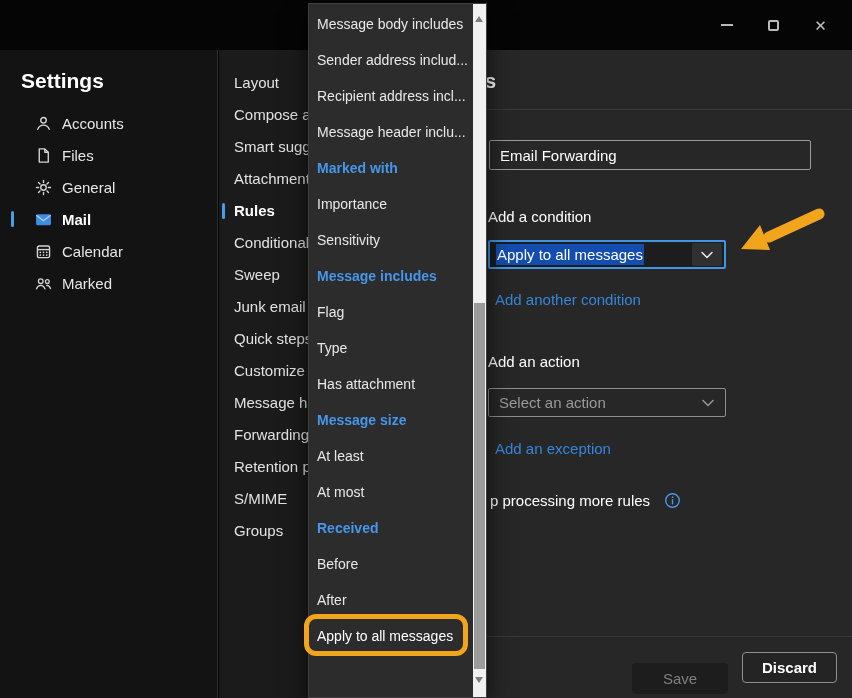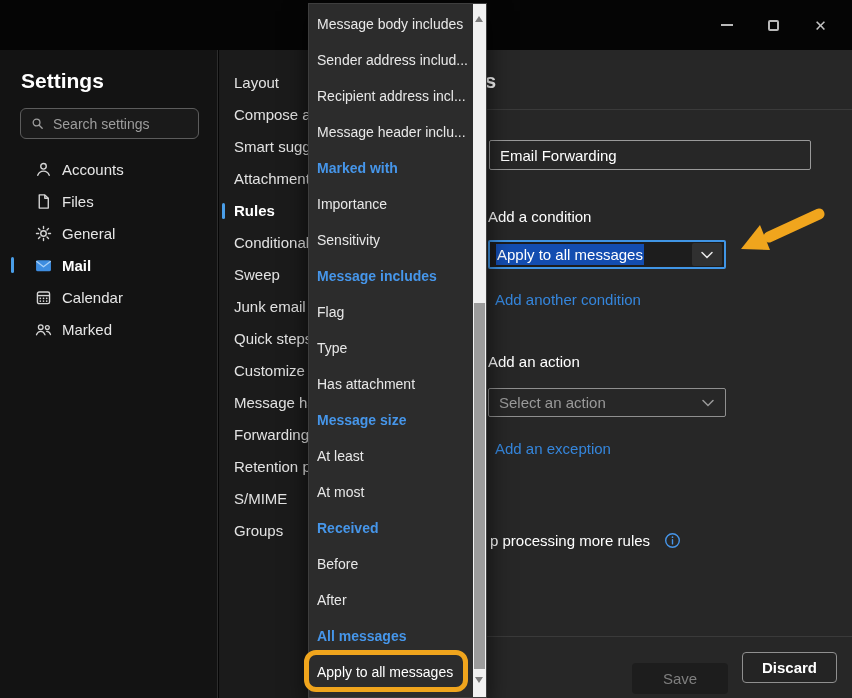--- a/index.html
+++ b/index.html
@@ -67,21 +67,21 @@
   .combo-text .sel { background:#134db0; padding:2px 1px; }
   .combo-placeholder { padding-left:10px; font-size:15px; color:#9a9a9a; white-space:nowrap; }
   .combo-chevron { margin-left:auto; margin-right:2px; width:30px; height:23px; border-radius:2px;
                    display:flex; align-items:center; justify-content:center; }
   .combo-condition .combo-chevron { background:#303030; }
 
   .link { position:absolute; left:23px; font-size:15px; color:#3586dc; cursor:pointer; white-space:nowrap; }
   .link-another { top:241px; }
   .link-exception { top:390px; }
 
-  .stop-row { position:absolute; left:18px; top:442px; display:flex; gap:14px;margin-top:40px; }
+  .stop-row { position:absolute; left:18px; top:442px; display:flex; gap:14px; }
   .stop-text { font-size:15px; color:#ffffff; white-space:nowrap; }
 
   .footer-divider { position:absolute; left:0; right:0; top:586px; border-top:1px solid #3a3a3a; }
   .btn { position:absolute; top:602px; height:31px; border-radius:4px; font-size:15px;
          font-family:inherit; cursor:pointer; }
   .btn-save { left:160px; width:96px; background:#1d1d1d; border:none; color:#7f7f7f;margin-top:11px; }
   .btn-discard { left:270px; width:95px; background:#242424; border:1px solid #8f8f8f;
                  color:#ffffff; font-weight:bold; }
 
   
@@ -118,27 +118,20 @@
       <span class="glyph-max"></span>
     </div>
     <div class="win-btn">
       <span class="glyph-close">✕</span>
     </div>
   </div>
 </div>
 
 <div class="sidebar">
   <div class="settings-title">Settings</div>
-  <div class="search-box">
-    <svg width="15" height="15" viewBox="0 0 16 16" fill="none" stroke="#9d9d9d" stroke-width="1.4" stroke-linecap="round">
-      <circle cx="7" cy="7" r="3.6"></circle>
-        <path d="M9.8 9.8 L13 13"></path>
-    </svg>
-    <input type="text" placeholder="Search settings" style="">
-  </div>
   <div class="side-nav">
 
   <div class="side-item">
         <span class="icon-slot">
           <svg width="17" height="17" viewBox="0 0 16 16" fill="none" stroke="#d5d5d5" stroke-width="1.3" stroke-linecap="round">
             <circle cx="8" cy="5" r="2.6"></circle>
             <path d="M2.6 13.4c1-2.7 3-3.9 5.4-3.9s4.4 1.2 5.4 3.9"></path>
           </svg>
         </span>
         <span class="side-label">Accounts</span>
@@ -339,23 +332,20 @@
       </div>
       <div class="dd-item type-header">
         <span>Received</span>
       </div>
       <div class="dd-item type-option">
         <span>Before</span>
       </div>
       <div class="dd-item type-option">
         <span>After</span>
       </div>
-      <div class="dd-item type-header">
-        <span>All messages</span>
-      </div>
       <div class="dd-item type-option highlighted">
         <span>Apply to all messages</span>
       </div>
     </div>
   <div class="dd-scrollbar">
     <span class="sb-arrow sb-up"></span>
     <span class="dd-thumb"></span>
     <span class="sb-arrow sb-down"></span>
   </div>
 </div>

